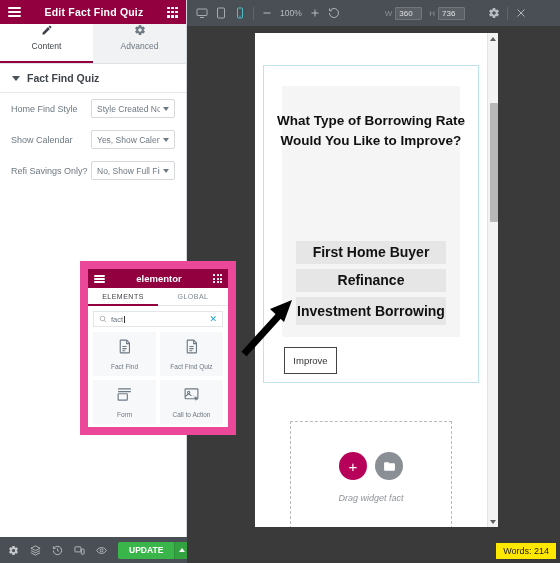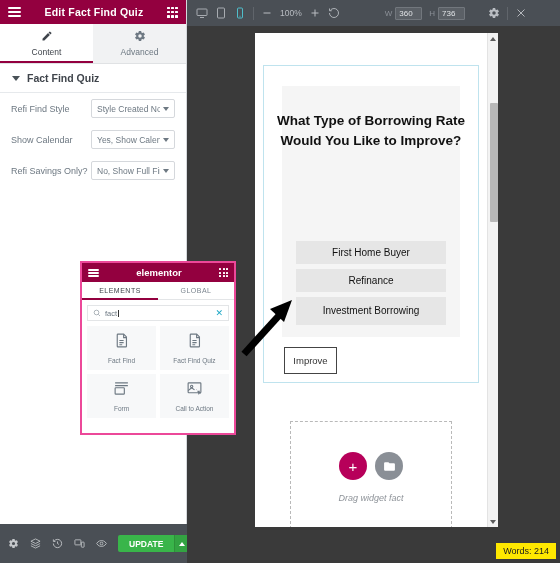--- a/index.html
+++ b/index.html
@@ -25,21 +25,21 @@
     flex:1; text-align:center;
   }
   .hamb { width:13px; height:10px; display:flex; flex-direction:column; justify-content:space-between; cursor:pointer; }
   .hamb i { display:block; height:2px; background:#fff; border-radius:1px; }
   .grid9 { width:11px; height:11px; display:grid; grid-template-columns:repeat(3,1fr); grid-template-rows:repeat(3,1fr); gap:1.5px; cursor:pointer; }
   .grid9 i { background:#fff; border-radius:.5px; }
 
   #tabs { height:40px; display:flex; background:#f1f2f3; border-bottom:1px solid #e0e2e4; }
   .tab {
     flex:1; display:flex; flex-direction:column; align-items:center;
-    justify-content:center; gap:3px; cursor:pointer; position:relative;
+    gap:3px; cursor:pointer; position:relative;
     color:#6d7882; font-size:8.5px;
   }
   .tab.active { background:#fff; color:#3f444b; }
   .tab.active:after {
     content:""; position:absolute; left:0; right:0; bottom:0; height:2px; background:#93003f;
   }
   .tab svg { width:12px; height:12px; }
 
   #section-head {
     height:29px; display:flex; align-items:center; gap:7px;
@@ -57,21 +57,21 @@
     width:84px; height:19px; border:1px solid #d5d8dc; border-radius:2px;
     background:#fff; display:flex; align-items:center; padding:0 5px;
     font-size:8.5px; color:#6d7882; justify-content:space-between; cursor:pointer;
     overflow:hidden; white-space:nowrap;
   }
   .ctrl-select span.v { overflow:hidden; text-overflow:clip; white-space:nowrap; }
   .ctrl-select .ar { width:0; height:0; border-left:3px solid transparent; border-right:3px solid transparent; border-top:4px solid #6d7882; flex:none; margin-left:3px; }
 
   
   #bottombar {
-    position:absolute; left:0; bottom:0; width:187px; height:39px;
+    position:absolute; left:0; bottom:0; width:187px; height:26px;
     background:#4a4f55; display:flex; align-items:center; padding:4px 8px; gap:11px;
   }
   #bottombar .bicon { color:#c5c8cb; display:flex; align-items:center; cursor:pointer; }
   #bottombar .bicon svg { width:11px; height:11px; }
   #update-wrap { margin-left:auto; display:flex; height:17px; }
   #update-btn {
     background:#39b54a; color:#fff; font-size:8.5px; font-weight:bold;
     padding:0 11px; display:flex; align-items:center; border-radius:2px 0 0 2px; cursor:pointer;
   }
   #update-arrow {
@@ -123,21 +123,21 @@
   #qbox {
     position:absolute; left:18px; top:20px; right:18px; height:251px; background:#f5f5f5;
   }
   #qtitle {
     position:absolute; left:12px; top:45px; right:12px;
     text-align:center; font-size:13.5px; font-weight:bold; color:#111; line-height:1.45;
   }
   .ansbtn {
     position:absolute; left:32px; right:32px; height:23px; background:#e6e6e6;
     display:flex; align-items:center; justify-content:center;
-    font-size:10px; font-weight:normal; color:#111; cursor:pointer; text-align:center; line-height:1.15;
+    font-size:14px; font-weight:bold; color:#111; cursor:pointer; text-align:center; line-height:1.15;
   }
   #ans0 { top:175px; }
   #ans1 { top:203px; }
   #ans2 { top:231px; height:28px; }
   #prevbtn {
     position:absolute; left:20px; top:281px; width:53px; height:27px;
     border:1px solid #444; background:#fff; display:flex; align-items:center;
     justify-content:center; font-size:9.5px; color:#333; cursor:pointer;
   }
   #dropzone {
@@ -150,21 +150,21 @@
   .dzb.fold { background:#8a8f96; color:#fff; }
   .dzb.fold svg { width:13px; height:13px; }
   #dz-text {
     position:absolute; left:0; right:0; top:71px; text-align:center;
     font-size:9px; font-style:italic; color:#8e9399;
   }
 
   
   #popup {
     position:absolute; left:80px; top:261px; width:156px; height:174px;
-    border:2px solid #ec4899; background:#fff;
+    border:8px solid #ec4899; background:#fff;
   }
   #pop-head {
     height:19px; background:#93003f; display:flex; align-items:center;
     padding:0 6px; justify-content:space-between;
   }
   #pop-head .ttl { color:#fff; font-size:9.5px; font-weight:bold; flex:1; text-align:center; }
   #pop-tabs { height:18px; display:flex; background:#fff; border-bottom:1px solid #e3e5e7; }
   .ptab {
     flex:1; display:flex; align-items:center; justify-content:center;
     font-size:7px; color:#7b858f; letter-spacing:.5px; position:relative; cursor:pointer;
@@ -246,21 +246,21 @@
       </div>
     </div>
 
     <div id="section-head">
       <span class="caret"></span>
       <span class="lbl">Fact Find Quiz</span>
     </div>
 
     <div>
       <div class="ctrl-row">
-        <span class="ctrl-label">Refi Find Style</span>
+        <span class="ctrl-label">Home Find Style</span>
         <div class="ctrl-select">
           <span class="v">Style Created Nove</span>
           <span class="ar"></span>
         </div>
       </div>
       <div class="ctrl-row">
         <span class="ctrl-label">Show Calendar</span>
         <div class="ctrl-select">
           <span class="v">Yes, Show Calenda</span>
           <span class="ar"></span>

